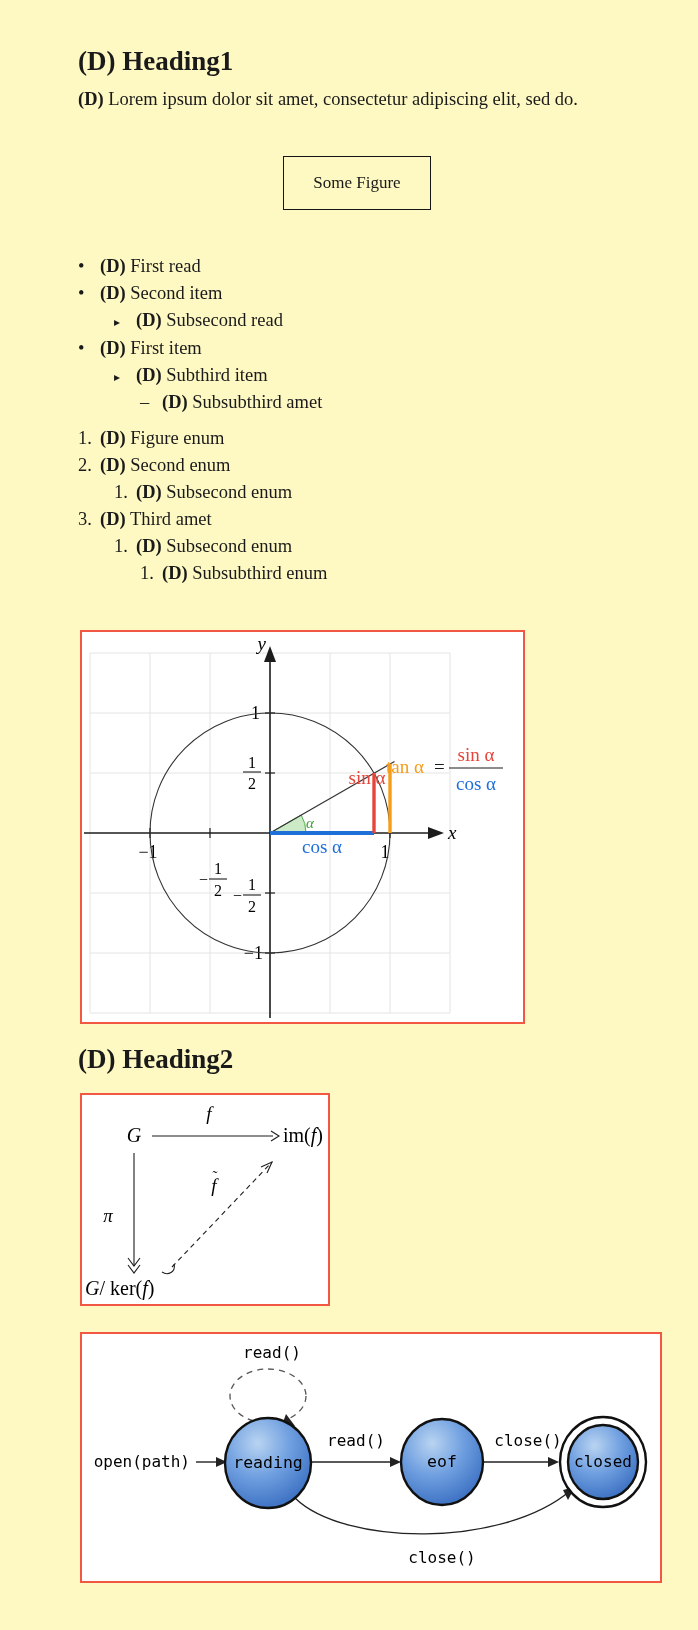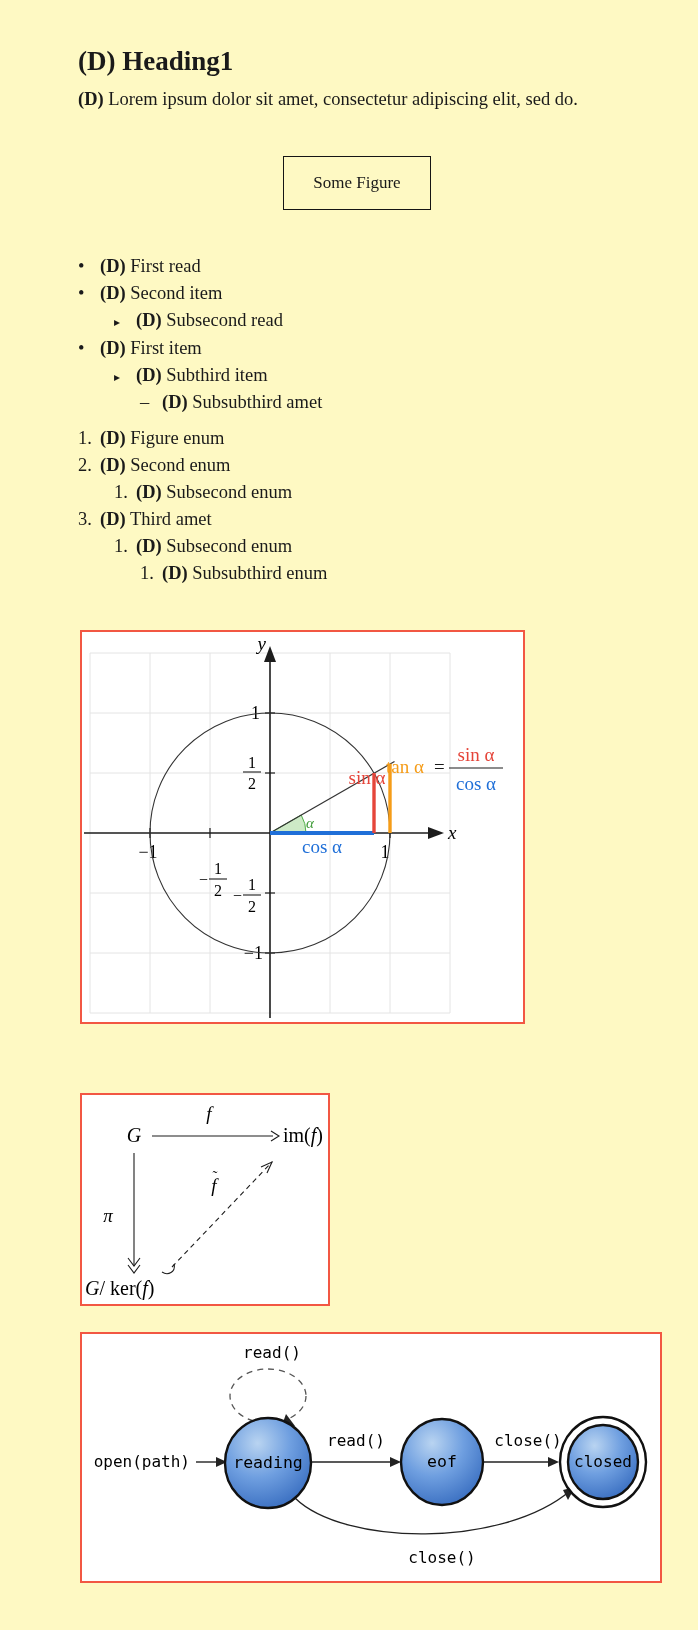--- a/index.html
+++ b/index.html
@@ -160,20 +160,21 @@
     <g>
       <text x="304" y="141" font-size="19" fill="#f59c18">tan α</text>
       <text x="352" y="141" font-size="19" fill="#1a1a1a">=</text>
       <text x="394" y="129" font-size="19" fill="#e5453a" text-anchor="middle">sin α</text>
       <line x1="367" y1="136" x2="421" y2="136" stroke="#1a1a1a" stroke-width="1.2"></line>
       <text x="394" y="158" font-size="19" fill="#1f6fd8" text-anchor="middle">cos α</text>
     </g>
   </svg>
   </div>
 
+  <div class="h" style="top:1044px">(D) Heading2</div>
 
   <div class="redbox" style="left:80px;top:1093px;width:246px;height:209px">
   <svg width="242" height="205" viewBox="0 0 242 205" font-family="Liberation Serif, serif">
     <text x="52" y="47" font-size="20" font-style="italic" text-anchor="middle">G</text>
     <text x="127" y="25" font-size="19" font-style="italic" text-anchor="middle">f</text>
     <line x1="70" y1="41" x2="191" y2="41" stroke="#1c1c1c" stroke-width="1.1"></line>
     <path d="M 189,36 L 197,41 L 189,46" fill="none" stroke="#1c1c1c" stroke-width="1.1"></path>
     <text x="201" y="47" font-size="20"><tspan>im(</tspan><tspan font-style="italic">f</tspan><tspan>)</tspan></text>
     <text x="26" y="127" font-size="19" font-style="italic" text-anchor="middle">π</text>
     <line x1="52" y1="58" x2="52" y2="171" stroke="#1c1c1c" stroke-width="1.1"></line>

